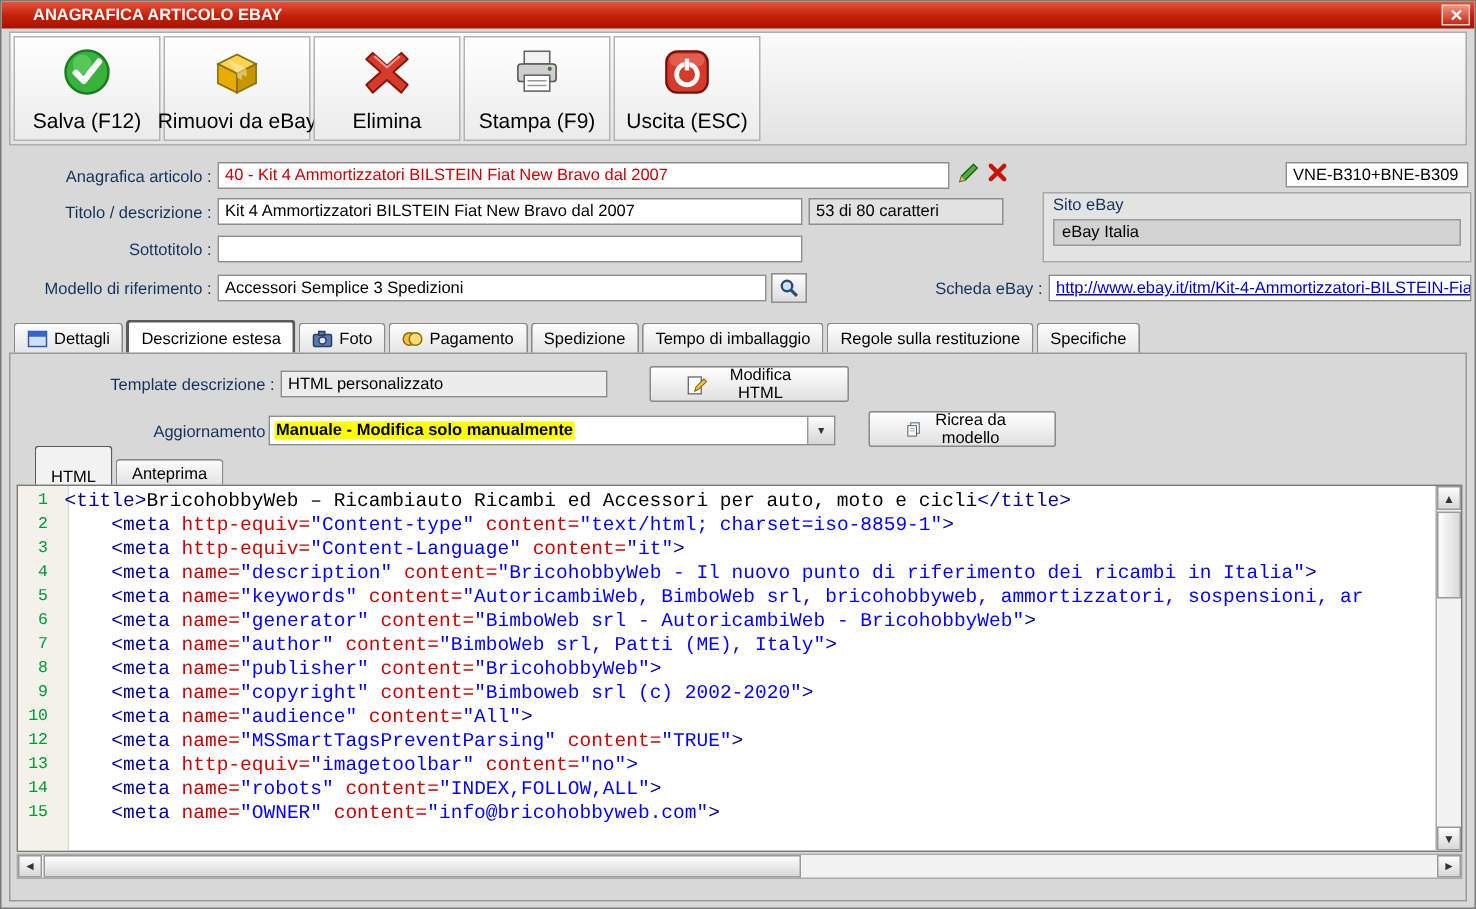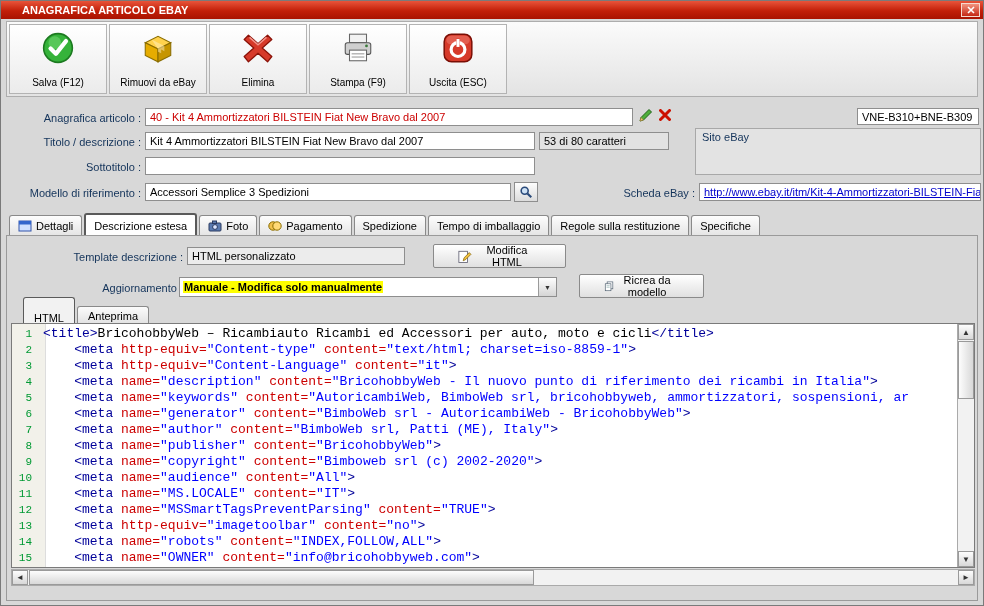--- a/index.html
+++ b/index.html
@@ -26,21 +26,21 @@
     border:1px solid #adadad; background:linear-gradient(#fbfbfb,#e3e3e3);
     display:flex; align-items:stretch; padding:2px;
   }
   .tbtn {
     width:98px; margin-right:2px; border:1px solid #b3b3b3;
     background:linear-gradient(#ffffff,#ebebeb);
     display:flex; flex-direction:column; align-items:center; justify-content:space-between;
     padding:6px 2px 5px 2px; cursor:pointer;
   }
   .tbtn .ticon { width:34px; height:34px; }
-  .tbtn .tlabel { font-size:10px; color:#000; white-space:nowrap; }
+  .tbtn .tlabel { font-size:14px; color:#000; white-space:nowrap; }
   
   .flabel { position:absolute; color:var(--label,#13335a); text-align:right; white-space:nowrap; }
   .field {
     position:absolute; background:#fff; border:1px solid #8e8e8e;
     padding:2px 4px; white-space:nowrap; overflow:hidden; font-size:11px;
   }
   .field.readonly { background:#e2e2e2; }
   .red-text { color:var(--value_red,#cc0000); }
   .link-text { color:var(--link,#0000cc); text-decoration:underline; }
   .icon-btn { position:absolute; cursor:pointer; background:transparent; border:none; }
@@ -197,20 +197,21 @@
       </svg>
   </button>
   <div class="flabel" style="left:712px; top:111px; width:140px;margin-top:28px;">Etichetta personalizzata :</div>
   <div class="field" style="left:856px; top:107px; width:122px; height:17px;">VNE-B310+BNE-B309</div>
 
   <div class="flabel" style="left:8px; top:135px; width:132px;">Titolo / descrizione :</div>
   <div class="field" style="left:144px; top:131px; width:390px; height:18px;">Kit 4 Ammortizzatori BILSTEIN Fiat New Bravo dal 2007</div>
   <div class="field readonly" style="left:538px; top:131px; width:130px; height:18px;">53 di 80 caratteri</div>
   <div class="groupbox" style="left:694px; top:127px; width:286px; height:47px;">
     <div class="gcaption">Sito eBay</div>
+    <div class="gvalue">eBay Italia</div>
   </div>
 
   <div class="flabel" style="left:8px; top:160px; width:132px;">Sottotitolo :</div>
   <div class="field" style="left:144px; top:156px; width:390px; height:18px;"></div>
 
   <div class="flabel" style="left:8px; top:186px; width:132px;">Modello di riferimento :</div>
   <div class="field" style="left:144px; top:182px; width:366px; height:18px;">Accessori Semplice 3 Spedizioni</div>
   <button class="squarebtn" style="left:513px; top:181px; width:24px; height:20px;">
     <svg width="14" height="14" viewBox="0 0 16 16">
         <circle cx="6.5" cy="6.5" r="4" fill="#cfe2f5" stroke="#2a4a7a" stroke-width="1.8"></circle>
@@ -305,21 +306,20 @@
           <div class="code-line"><span class="ln">1</span><span class="code"><span class="c-t">&lt;title&gt;</span><span class="c-x">BricohobbyWeb – Ricambiauto Ricambi ed Accessori per auto, moto e cicli</span><span class="c-t">&lt;/title&gt;</span></span></div>
           <div class="code-line"><span class="ln">2</span><span class="code"><span class="c-x">    </span><span class="c-t">&lt;meta </span><span class="c-a">http-equiv=</span><span class="c-v">"Content-type"</span><span class="c-a"> content=</span><span class="c-v">"text/html; charset=iso-8859-1"</span><span class="c-t">&gt;</span></span></div>
           <div class="code-line"><span class="ln">3</span><span class="code"><span class="c-x">    </span><span class="c-t">&lt;meta </span><span class="c-a">http-equiv=</span><span class="c-v">"Content-Language"</span><span class="c-a"> content=</span><span class="c-v">"it"</span><span class="c-t">&gt;</span></span></div>
           <div class="code-line"><span class="ln">4</span><span class="code"><span class="c-x">    </span><span class="c-t">&lt;meta </span><span class="c-a">name=</span><span class="c-v">"description"</span><span class="c-a"> content=</span><span class="c-v">"BricohobbyWeb - Il nuovo punto di riferimento dei ricambi in Italia"</span><span class="c-t">&gt;</span></span></div>
           <div class="code-line"><span class="ln">5</span><span class="code"><span class="c-x">    </span><span class="c-t">&lt;meta </span><span class="c-a">name=</span><span class="c-v">"keywords"</span><span class="c-a"> content=</span><span class="c-v">"AutoricambiWeb, BimboWeb srl, bricohobbyweb, ammortizzatori, sospensioni, ar</span></span></div>
           <div class="code-line"><span class="ln">6</span><span class="code"><span class="c-x">    </span><span class="c-t">&lt;meta </span><span class="c-a">name=</span><span class="c-v">"generator"</span><span class="c-a"> content=</span><span class="c-v">"BimboWeb srl - AutoricambiWeb - BricohobbyWeb"</span><span class="c-t">&gt;</span></span></div>
           <div class="code-line"><span class="ln">7</span><span class="code"><span class="c-x">    </span><span class="c-t">&lt;meta </span><span class="c-a">name=</span><span class="c-v">"author"</span><span class="c-a"> content=</span><span class="c-v">"BimboWeb srl, Patti (ME), Italy"</span><span class="c-t">&gt;</span></span></div>
           <div class="code-line"><span class="ln">8</span><span class="code"><span class="c-x">    </span><span class="c-t">&lt;meta </span><span class="c-a">name=</span><span class="c-v">"publisher"</span><span class="c-a"> content=</span><span class="c-v">"BricohobbyWeb"</span><span class="c-t">&gt;</span></span></div>
           <div class="code-line"><span class="ln">9</span><span class="code"><span class="c-x">    </span><span class="c-t">&lt;meta </span><span class="c-a">name=</span><span class="c-v">"copyright"</span><span class="c-a"> content=</span><span class="c-v">"Bimboweb srl (c) 2002-2020"</span><span class="c-t">&gt;</span></span></div>
           <div class="code-line"><span class="ln">10</span><span class="code"><span class="c-x">    </span><span class="c-t">&lt;meta </span><span class="c-a">name=</span><span class="c-v">"audience"</span><span class="c-a"> content=</span><span class="c-v">"All"</span><span class="c-t">&gt;</span></span></div>
-          <div class="code-line"><span class="ln">11</span><span class="code"><span class="c-x">    </span><span class="c-t">&lt;meta </span><span class="c-a">name=</span><span class="c-v">"MS.LOCALE"</span><span class="c-a"> content=</span><span class="c-v">"IT"</span><span class="c-t">&gt;</span></span></div>
           <div class="code-line"><span class="ln">12</span><span class="code"><span class="c-x">    </span><span class="c-t">&lt;meta </span><span class="c-a">name=</span><span class="c-v">"MSSmartTagsPreventParsing"</span><span class="c-a"> content=</span><span class="c-v">"TRUE"</span><span class="c-t">&gt;</span></span></div>
           <div class="code-line"><span class="ln">13</span><span class="code"><span class="c-x">    </span><span class="c-t">&lt;meta </span><span class="c-a">http-equiv=</span><span class="c-v">"imagetoolbar"</span><span class="c-a"> content=</span><span class="c-v">"no"</span><span class="c-t">&gt;</span></span></div>
           <div class="code-line"><span class="ln">14</span><span class="code"><span class="c-x">    </span><span class="c-t">&lt;meta </span><span class="c-a">name=</span><span class="c-v">"robots"</span><span class="c-a"> content=</span><span class="c-v">"INDEX,FOLLOW,ALL"</span><span class="c-t">&gt;</span></span></div>
           <div class="code-line"><span class="ln">15</span><span class="code"><span class="c-x">    </span><span class="c-t">&lt;meta </span><span class="c-a">name=</span><span class="c-v">"OWNER"</span><span class="c-a"> content=</span><span class="c-v">"info@bricohobbyweb.com"</span><span class="c-t">&gt;</span></span></div>
         </div>
     </div>
     <div class="vscroll">
       <div class="sb-btn">
           <span>▲</span>
         </div>

